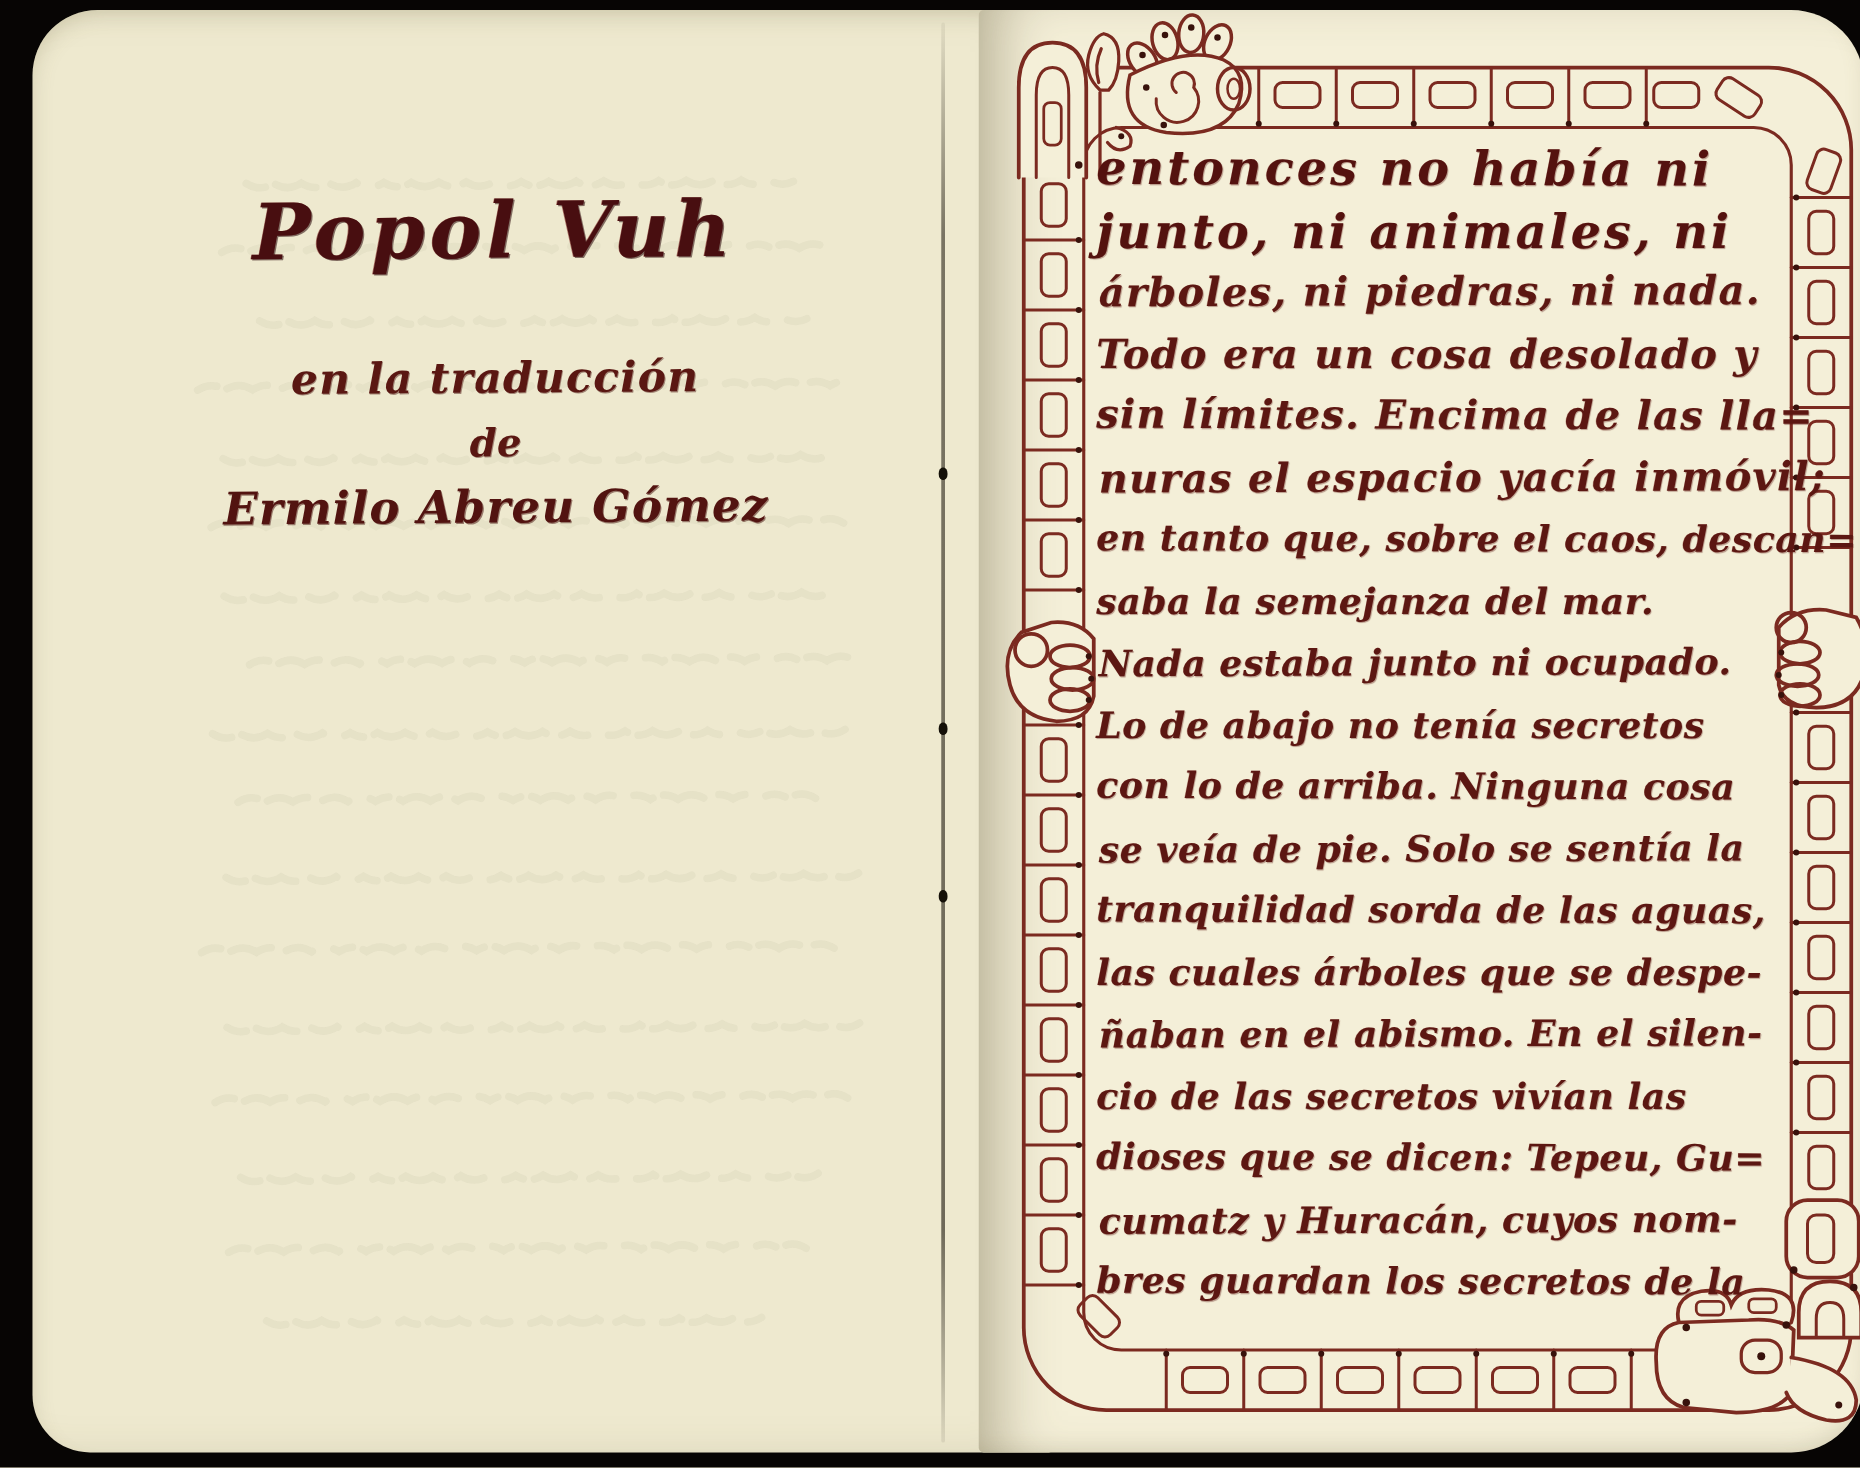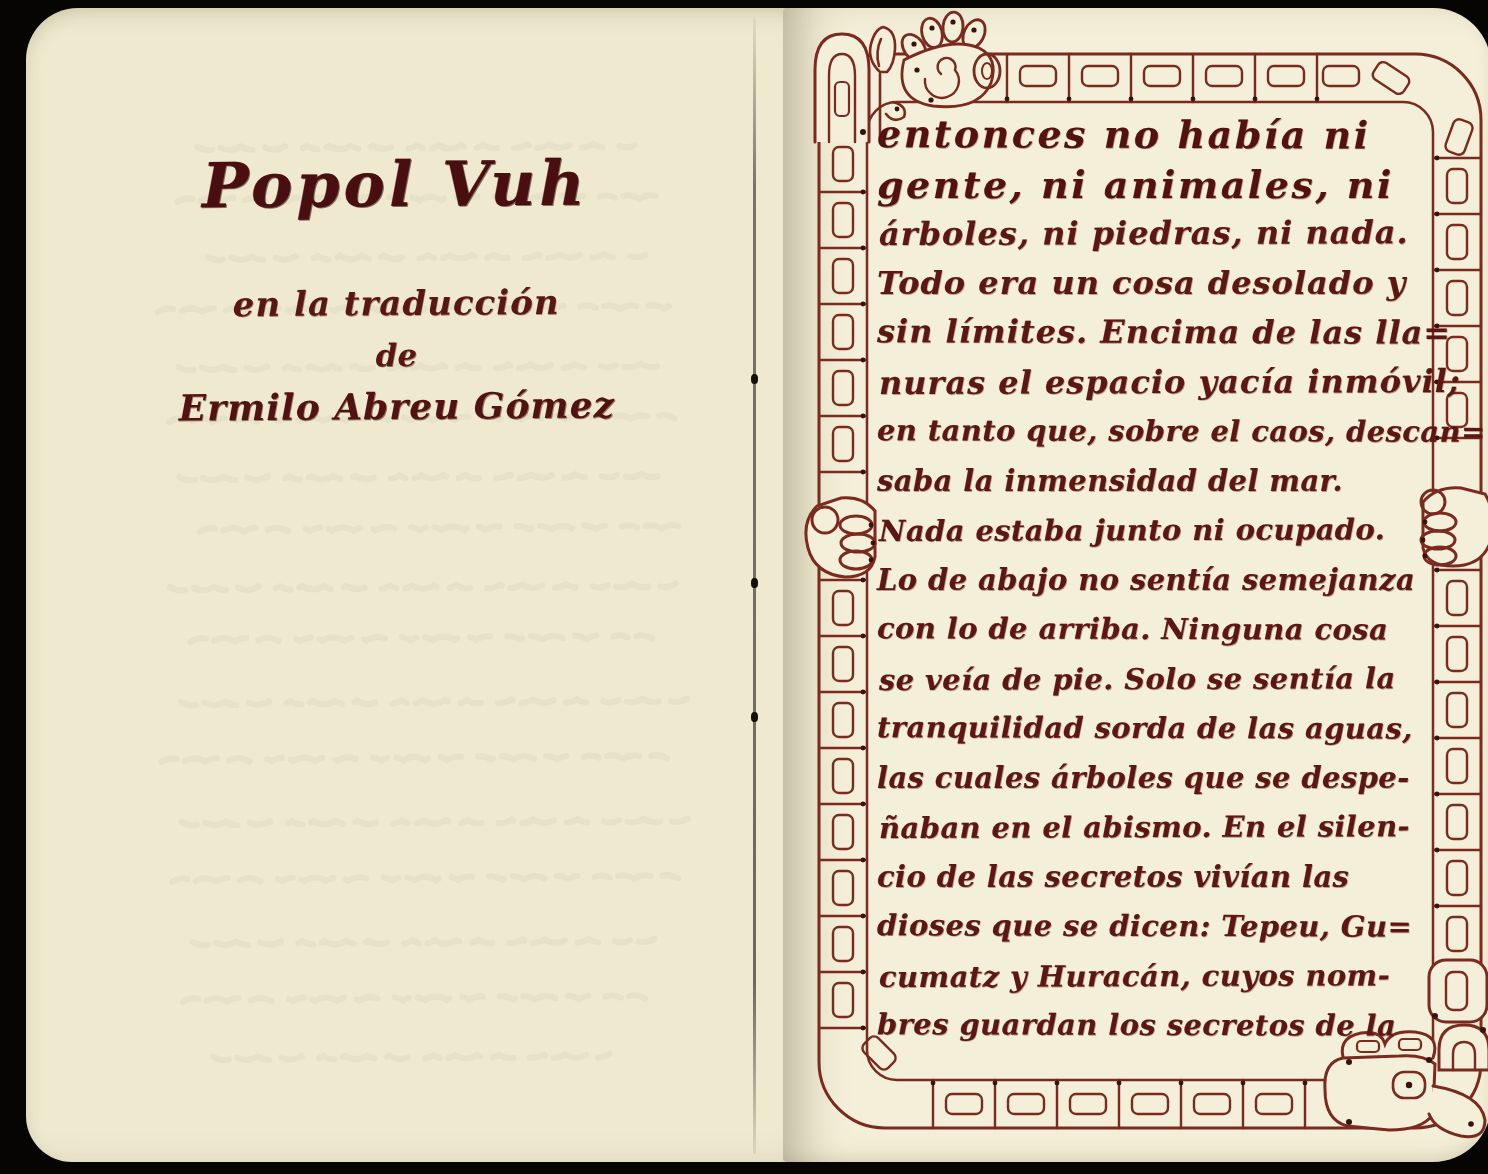--- a/index.html
+++ b/index.html
@@ -329,29 +329,29 @@
         <path d="M650 1078 Q698 1086 702 1112 Q702 1132 678 1128 Q652 1122 646 1106" fill="#f4efd8"></path>
         <circle cx="688" cy="1116" r="2.8" fill="#38120c" stroke="none"></circle>
         <circle cx="566" cy="1054" r="3" fill="#38120c" stroke="none"></circle>
         <circle cx="646" cy="1052" r="3" fill="#38120c" stroke="none"></circle>
         <circle cx="566" cy="1114" r="3" fill="#38120c" stroke="none"></circle>
       </g>
     </svg>
 
     <div class="ms-text">
       <div class="ms-line lg">entonces no había ni</div>
-      <div class="ms-line lg">gente, ni animales, ni</div>
+      <div class="ms-line lg">junto, ni animales, ni</div>
       <div class="ms-line md">árboles, ni piedras, ni nada.</div>
       <div class="ms-line md">Todo era un cosa desolado y</div>
       <div class="ms-line md">sin límites. Encima de las lla=</div>
       <div class="ms-line md">nuras el espacio yacía inmóvil;</div>
       <div class="ms-line">en tanto que, sobre el caos, descan=</div>
-      <div class="ms-line">saba la inmensidad del mar.</div>
+      <div class="ms-line">saba la semejanza del mar.</div>
       <div class="ms-line">Nada estaba junto ni ocupado.</div>
-      <div class="ms-line">Lo de abajo no sentía semejanza</div>
+      <div class="ms-line">Lo de abajo no tenía secretos</div>
       <div class="ms-line">con lo de arriba. Ninguna cosa</div>
       <div class="ms-line">se veía de pie. Solo se sentía la</div>
       <div class="ms-line">tranquilidad sorda de las aguas,</div>
       <div class="ms-line">las cuales árboles que se despe-</div>
       <div class="ms-line">ñaban en el abismo. En el silen-</div>
       <div class="ms-line">cio de las secretos vivían las</div>
       <div class="ms-line">dioses que se dicen: Tepeu, Gu=</div>
       <div class="ms-line">cumatz y Huracán, cuyos nom-</div>
       <div class="ms-line">bres guardan los secretos de la</div>
     </div>

